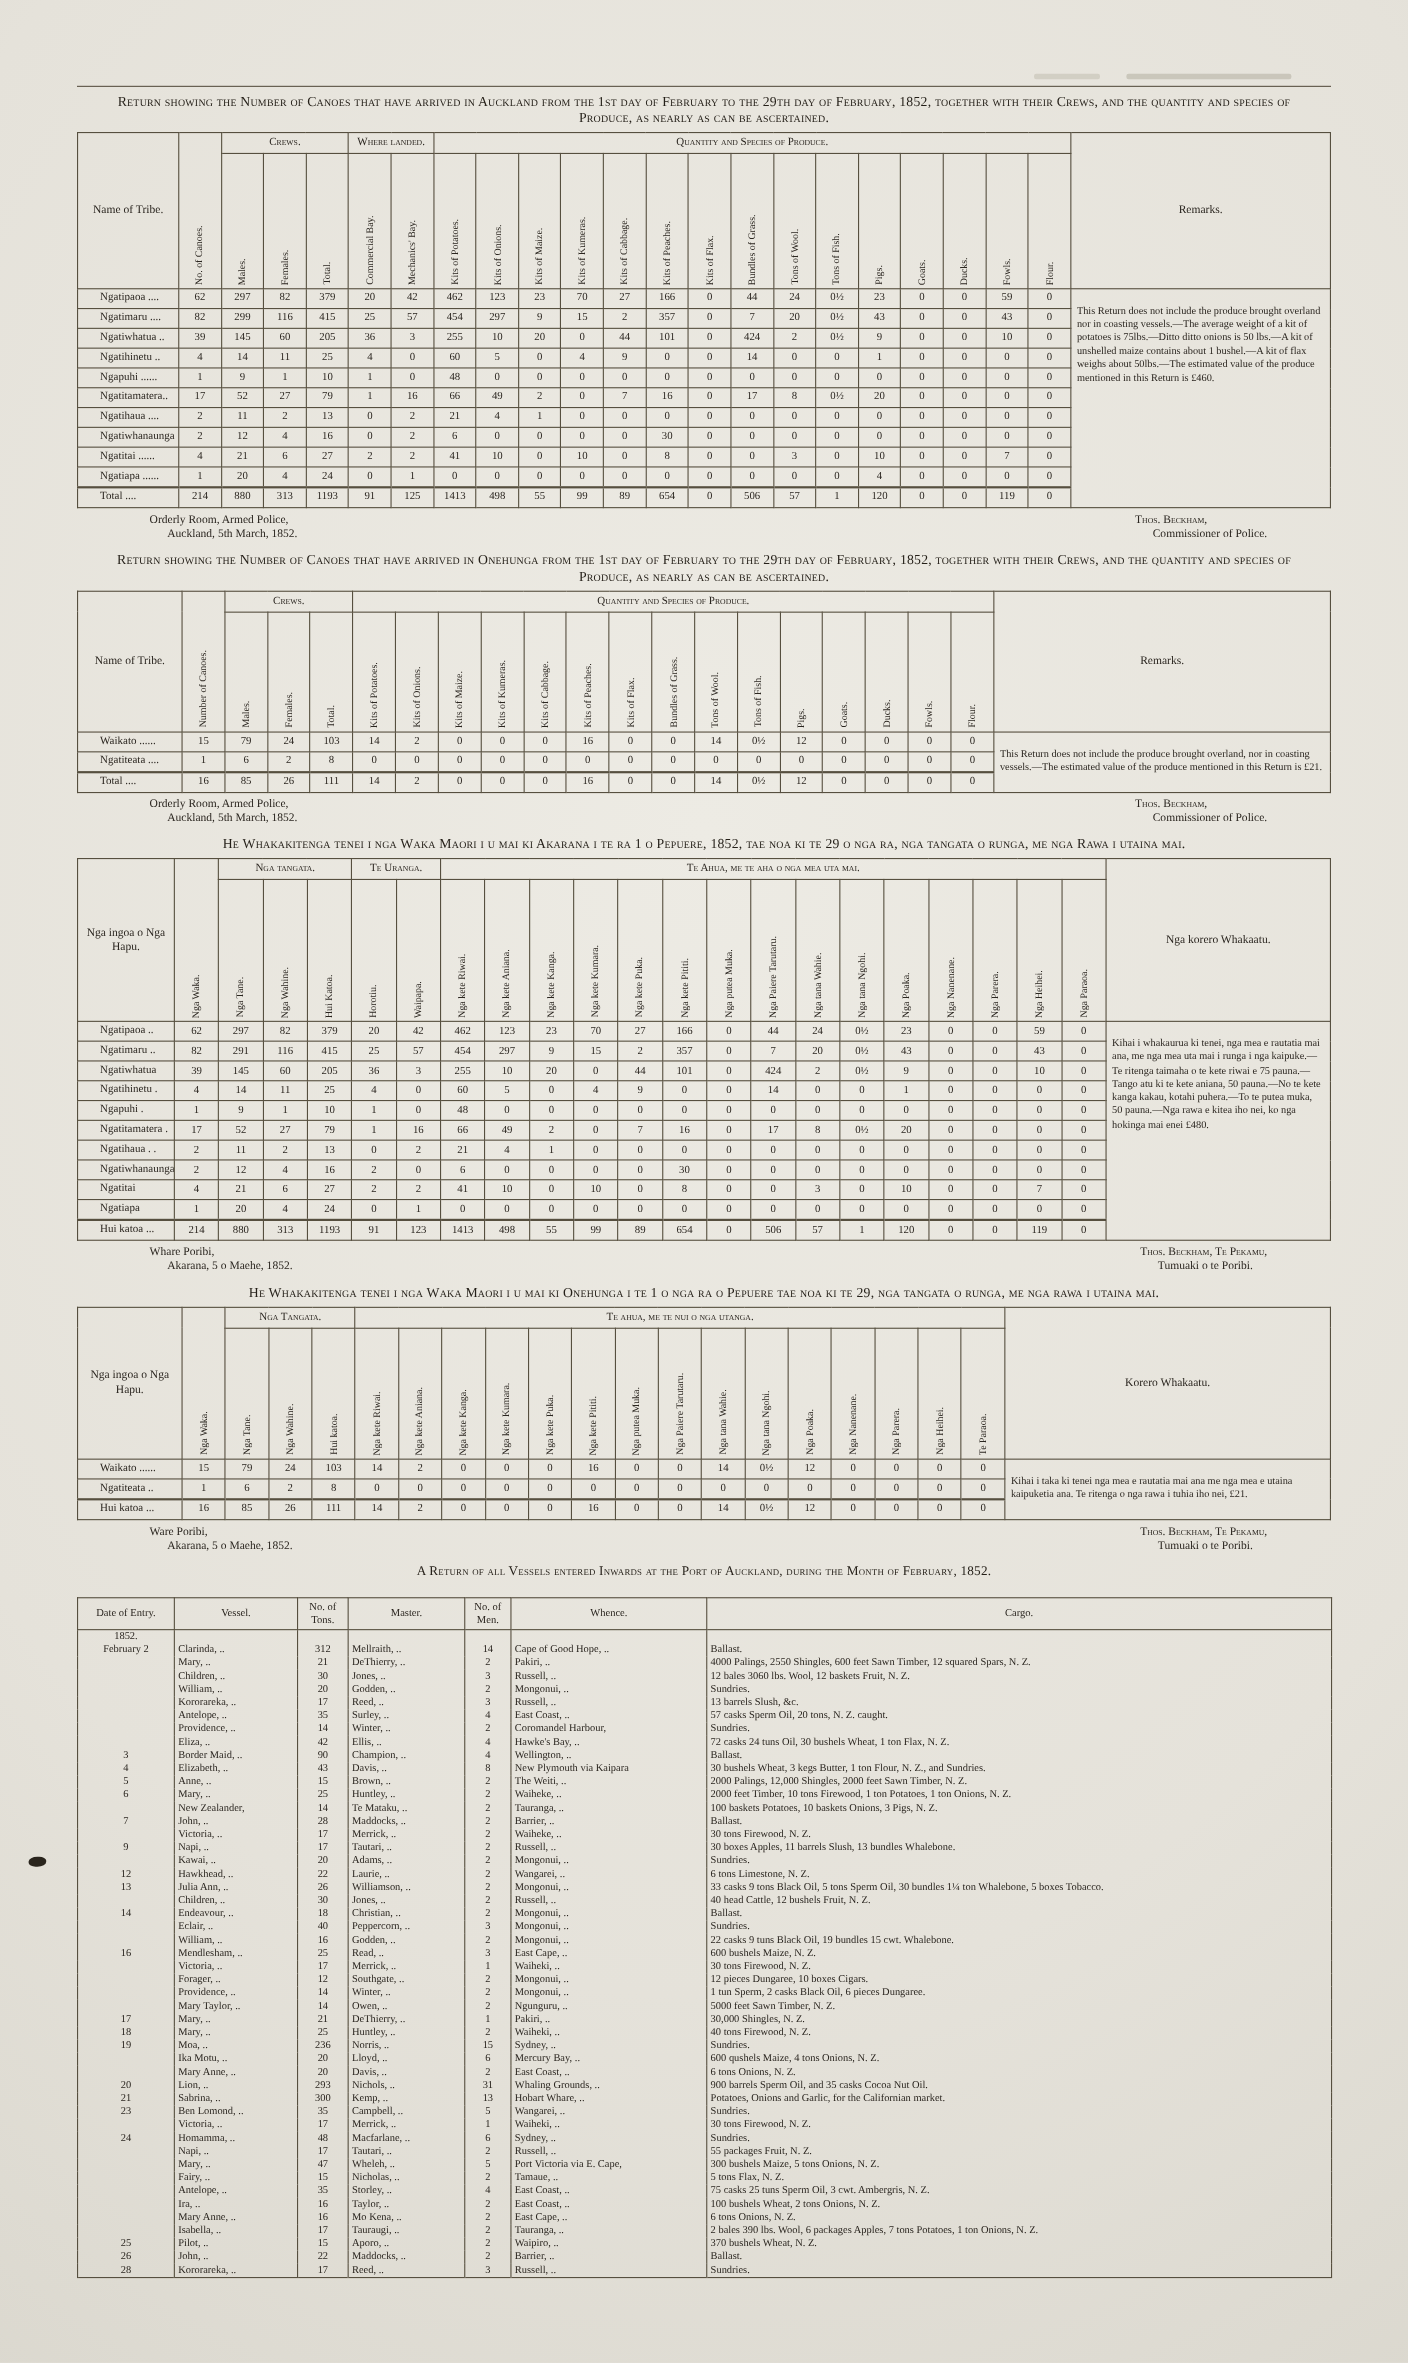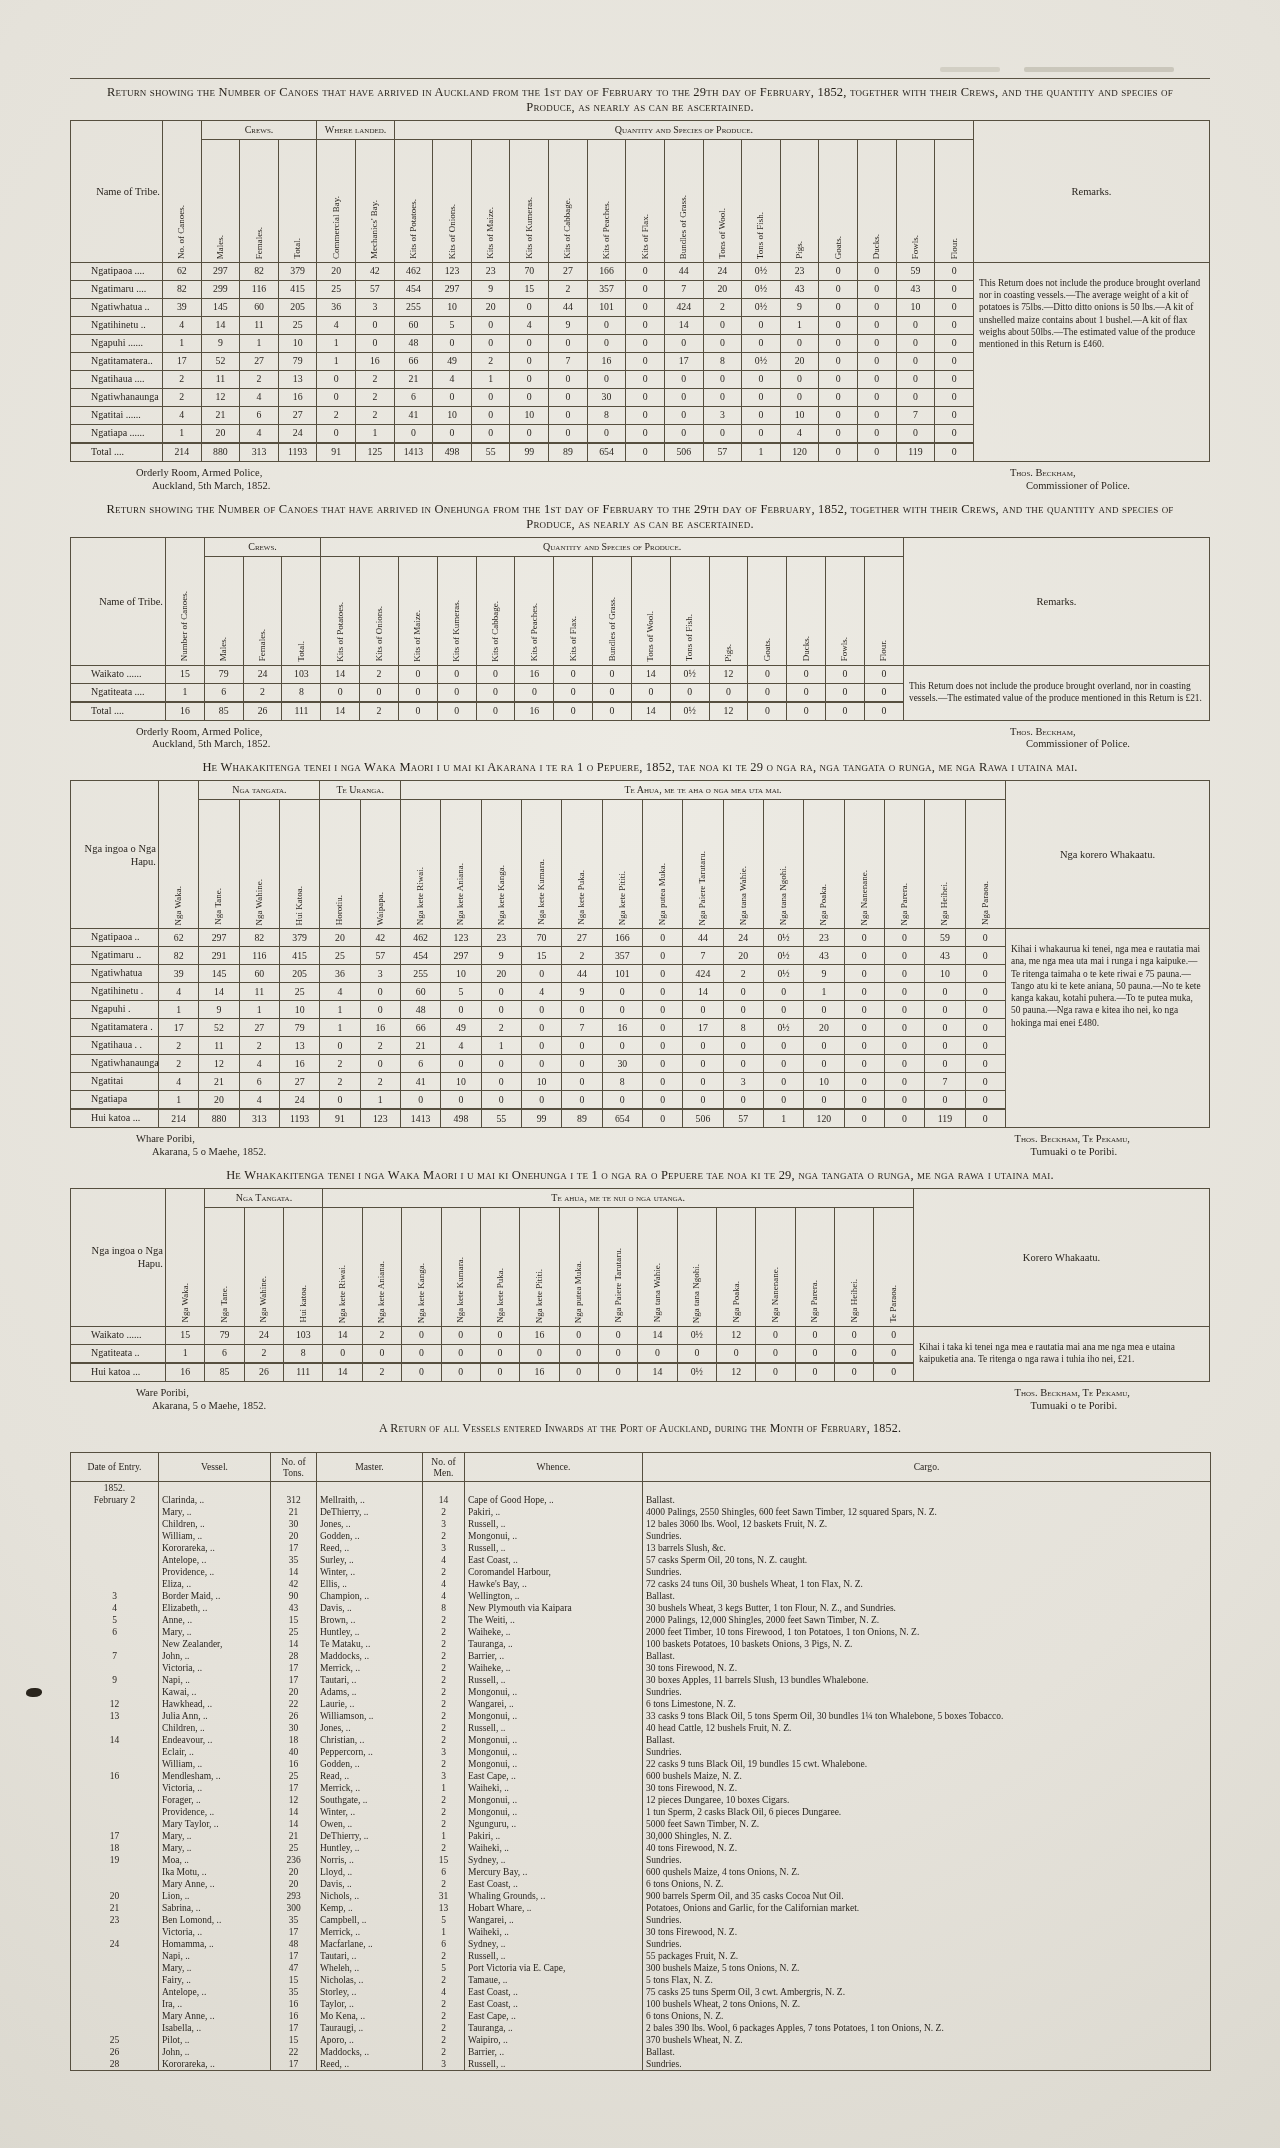--- a/index.html
+++ b/index.html
@@ -10,31 +10,31 @@
   .smudge{position:absolute;top:-12px;right:36px;width:150px;height:5px;background:#b3aea1;opacity:.55;border-radius:2px}
   .smudge2{position:absolute;top:-12px;right:210px;width:60px;height:5px;background:#b3aea1;opacity:.4;border-radius:2px}
   .blemish{position:absolute;left:26px;top:1688px;width:16px;height:9px;background:#2a251d;border-radius:50% 40% 50% 40%}
   .sec{margin-bottom:9px}
   .title{text-align:center;font-variant:small-caps;font-size:12.5px;line-height:1.2;margin:6px 34px 5px;color:#241f18;letter-spacing:.2px}
   .title.small{font-size:12px;margin-bottom:16px}
   table.canoe{border-collapse:collapse;width:100%;table-layout:fixed}
   .canoe th,.canoe td{border:1px solid #564f3f;color:#2b2620;overflow:hidden}
   .canoe th{font-weight:normal;background:transparent}
   .canoe .ghead{font-size:10px;height:16px;text-align:center;font-variant:small-caps;line-height:1}
-  .canoe .corner{font-size:10.5px;text-align:right;line-height:1.25;padding:2px}
+  .canoe .corner{font-size:10.5px;text-align:center;line-height:1.25;padding:2px}
   .canoe .remhead{font-size:10.5px;text-align:center}
   .canoe .vhead{vertical-align:bottom;text-align:center;padding:3px 0}
   .canoe .vt{writing-mode:vertical-rl;transform:rotate(180deg);white-space:nowrap;font-size:9px;line-height:1;margin:0 auto}
   .canoe td{font-size:9.8px;text-align:center;height:17px;line-height:1.05;padding:0 1px}
   .canoe td.name{text-align:left;padding-left:20px;font-size:10px;white-space:nowrap}
   .canoe td.remarks{text-align:left;vertical-align:top;font-size:9.4px;line-height:1.3;padding:14px 5px;white-space:normal}
   .canoe tr.total td{border-top:2px solid #564f3f}
   .footer{display:flex;justify-content:space-between;font-size:10.5px;margin:5px 26px 2px 66px;line-height:1.22}
   .footer .l2{padding-left:16px}
-  .footer .sig{margin-right:54px}
+  .footer .sig{margin-right:32px}
   .sc{font-variant:small-caps}
   table.vessels{border-collapse:collapse;width:100%;table-layout:fixed;border:1.5px solid #564f3f}
   .vessels thead th{border:1px solid #564f3f;font-weight:normal;font-size:9.6px;padding:3px 1px;line-height:1.15;color:#2b2620}
   .vessels td{border-left:1px solid #564f3f;border-right:1px solid #564f3f;font-size:9.5px;height:12px;line-height:12px;white-space:nowrap;overflow:hidden;padding:0 3px;vertical-align:bottom;color:#2b2620}
   .vessels td.c0,.vessels td.c2,.vessels td.c4{text-align:center}
   .vessels .yr{text-align:center;line-height:12px}
 </style>
 </head>
 <body>
 

